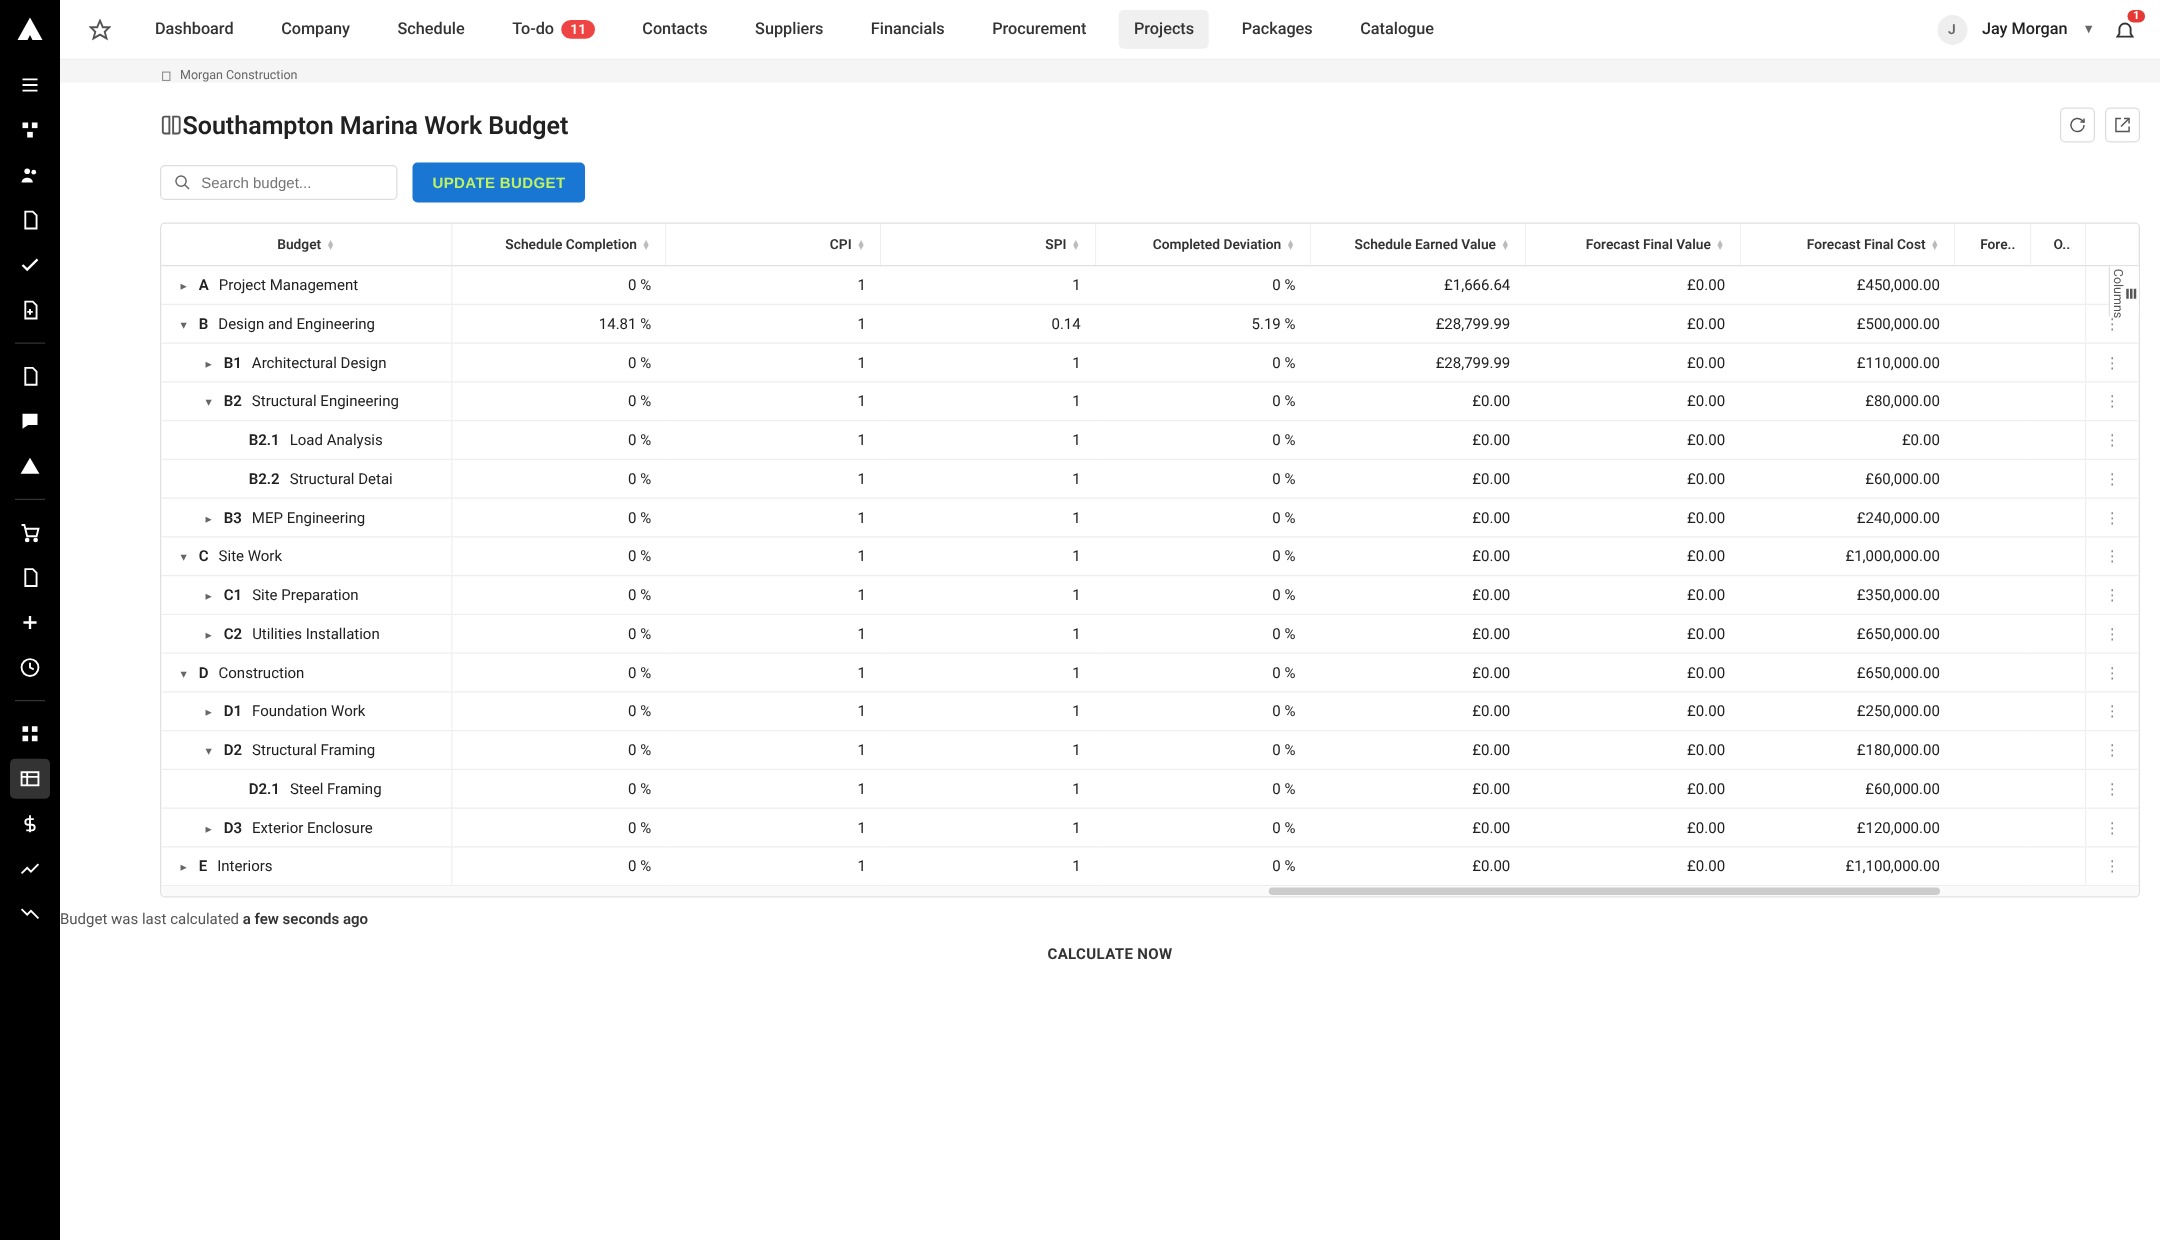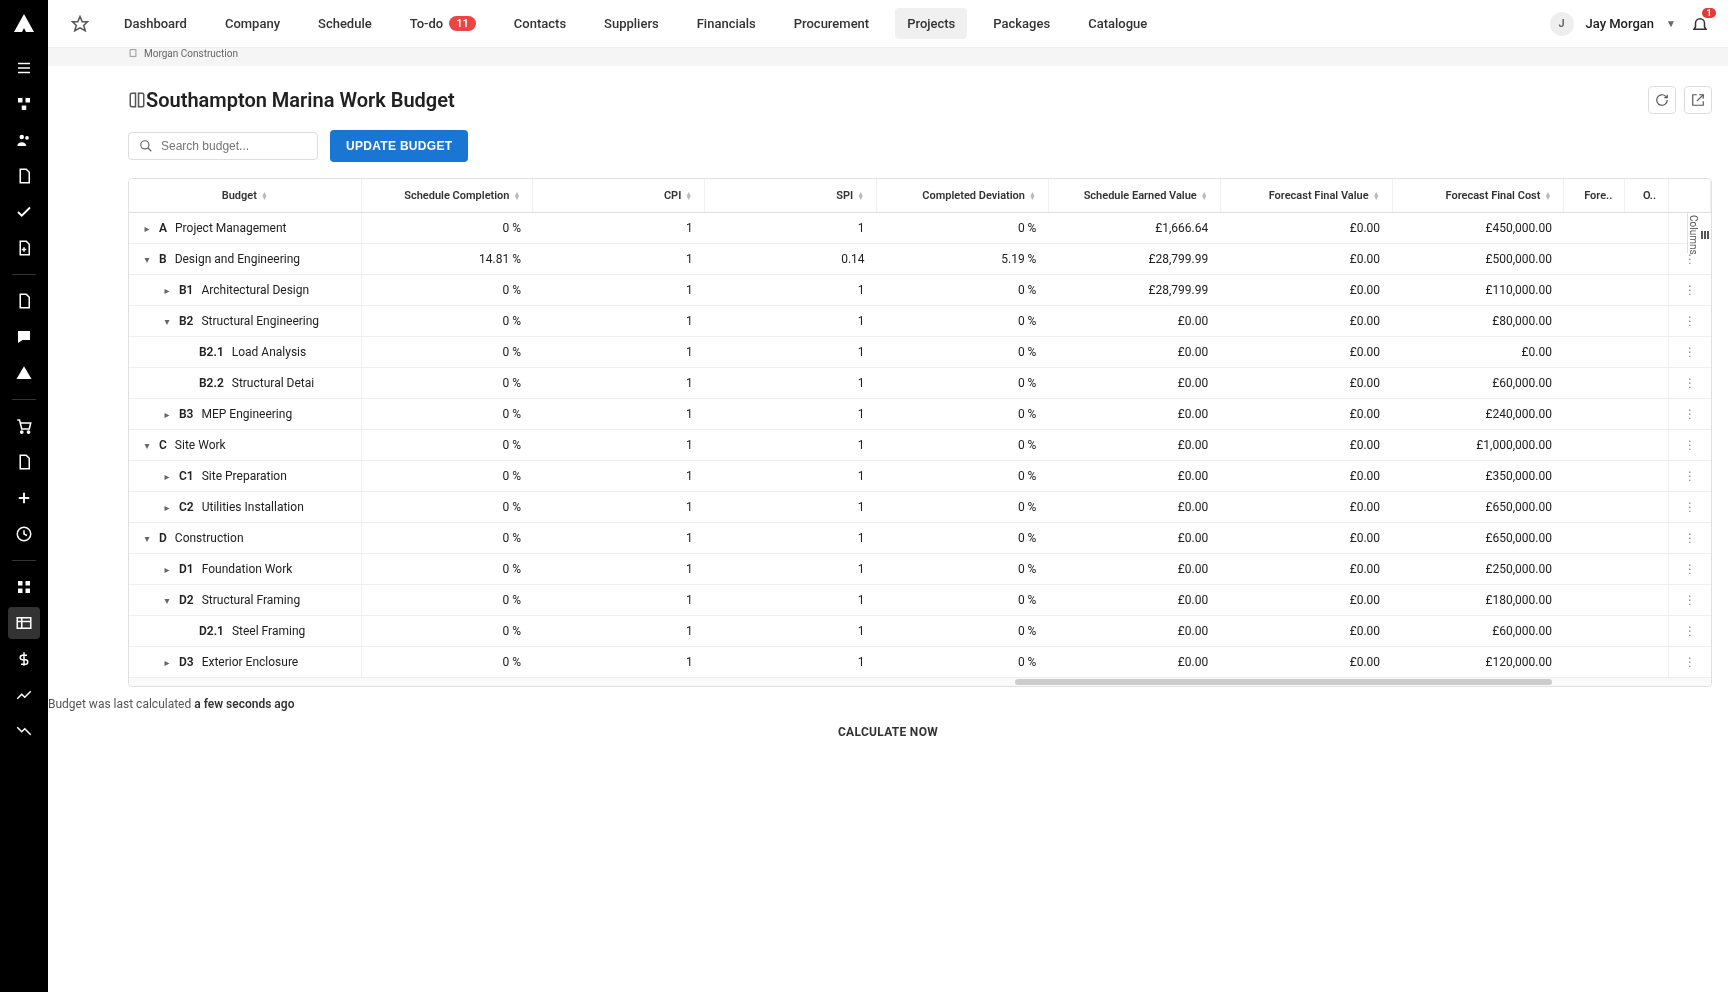--- a/index.html
+++ b/index.html
@@ -16,31 +16,31 @@
 .tabs{display:flex;gap:14px;margin-left:8px}
 .tab{padding:8px 12px;font-size:13px;font-weight:500;color:#333;border-radius:4px;cursor:pointer;display:flex;align-items:center;gap:6px}
 .tab.active{background:#f0f0f0}
 .badge{background:#ef4444;color:#fff;border-radius:10px;padding:1px 7px;font-size:11px;font-weight:600}
 .topright{margin-left:auto;display:flex;align-items:center;gap:12px}
 .avatar{width:24px;height:24px;border-radius:50%;background:#eee;display:flex;align-items:center;justify-content:center;font-size:11px;font-weight:600;color:#666}
 .username{font-size:13px;font-weight:500}
 .chevdown{font-size:10px;color:#666}
 .bell{position:relative;cursor:pointer;width:24px;height:24px;display:flex;align-items:center;justify-content:center}
 .bell-badge{position:absolute;top:-4px;right:-4px;background:#e53935;color:#fff;border-radius:8px;padding:0 4px;font-size:9px;font-weight:700;min-width:14px;text-align:center}
-.breadcrumb{height:18px;background:#f5f5f5;display:flex;align-items:flex-start;padding:0 16px 0 80px;font-size:10px;color:#666;gap:6px}
+.breadcrumb{height:18px;background:#f5f5f5;display:flex;align-items:flex-end;padding:0 16px 0 80px;font-size:10px;color:#666;gap:6px}
 .page-header{display:flex;align-items:center;padding:20px 16px 8px 80px;}
 .book-icon{color:#555}
 .page-title{font-size:20px;font-weight:600}
 .header-actions{margin-left:auto;display:flex;gap:8px}
 .icon-btn{width:28px;height:28px;border:1px solid #ddd;border-radius:4px;display:flex;align-items:center;justify-content:center;cursor:pointer;color:#555}
 .toolbar{display:flex;align-items:center;padding:8px 16px 16px 80px;gap:12px}
 .search{display:flex;align-items:center;border:1px solid #ddd;border-radius:4px;padding:6px 10px;width:190px;gap:8px}
 .search input{border:none;outline:none;font-size:12px;flex:1}
 .search-icon{color:#666}
-.primary-btn{background:#1976d2;color:#ffffff;border:none;border-radius:4px;padding:9px 16px;font-size:12px;font-weight:700;cursor:pointer;letter-spacing:.3px}
+.primary-btn{background:#1976d2;color:#bef264;border:none;border-radius:4px;padding:9px 16px;font-size:12px;font-weight:700;cursor:pointer;letter-spacing:.3px}
 .table-wrap{margin:0 16px 0 80px;border:1px solid #e0e0e0;border-radius:4px;position:relative;overflow:hidden}
 .table-scroll{overflow:auto;max-height:560px}
 table{border-collapse:collapse;width:100%;min-width:1360px}
 th{position:sticky;top:0;background:#fff;text-align:center;font-size:11px;font-weight:600;color:#333;padding:10px 12px;border-bottom:1px solid #e0e0e0;border-right:1px solid #f0f0f0;white-space:nowrap}
 th.num,td.num{text-align:right}
 th .sort{display:inline-flex;flex-direction:column;margin-left:4px;vertical-align:middle;line-height:4px;font-size:7px;color:#bbb}
 td{padding:8px 12px;border-bottom:1px solid #eee;font-size:12px;white-space:nowrap}
 td.budget-cell{border-right:1px solid #f0f0f0}
 tr.depth-0 td.budget-cell{padding-left:12px}
 tr.depth-1 td.budget-cell{padding-left:32px}
@@ -463,20 +463,33 @@
                 <td class="num">1</td>
                 <td class="num">1</td>
                 <td class="num">0 %</td>
                 <td class="num">£0.00</td>
                 <td class="num">£0.00</td>
                 <td class="num">£120,000.00</td>
                 <td class="num"></td>
                 <td class="num"></td>
                 <td class="menu-cell">⋮</td>
               </tr>
+              <tr class="depth-0">
+                <td class="budget-cell"><span class="tree-toggle">▸</span><span class="code">E</span><span>Interiors</span></td>
+                <td class="num">0 %</td>
+                <td class="num">1</td>
+                <td class="num">1</td>
+                <td class="num">0 %</td>
+                <td class="num">£0.00</td>
+                <td class="num">£0.00</td>
+                <td class="num">£1,100,000.00</td>
+                <td class="num"></td>
+                <td class="num"></td>
+                <td class="menu-cell">⋮</td>
+              </tr>
             </tbody>
         </table>
       </div>
       <div class="hscroll">
           <div class="hscroll-thumb"></div>
         </div>
       <div class="table-rightrail">
         <svg width="14" height="14" viewBox="0 0 24 24" fill="#555">
             <rect x="4" y="4" width="4" height="16"></rect>
             <rect x="10" y="4" width="4" height="16"></rect>

